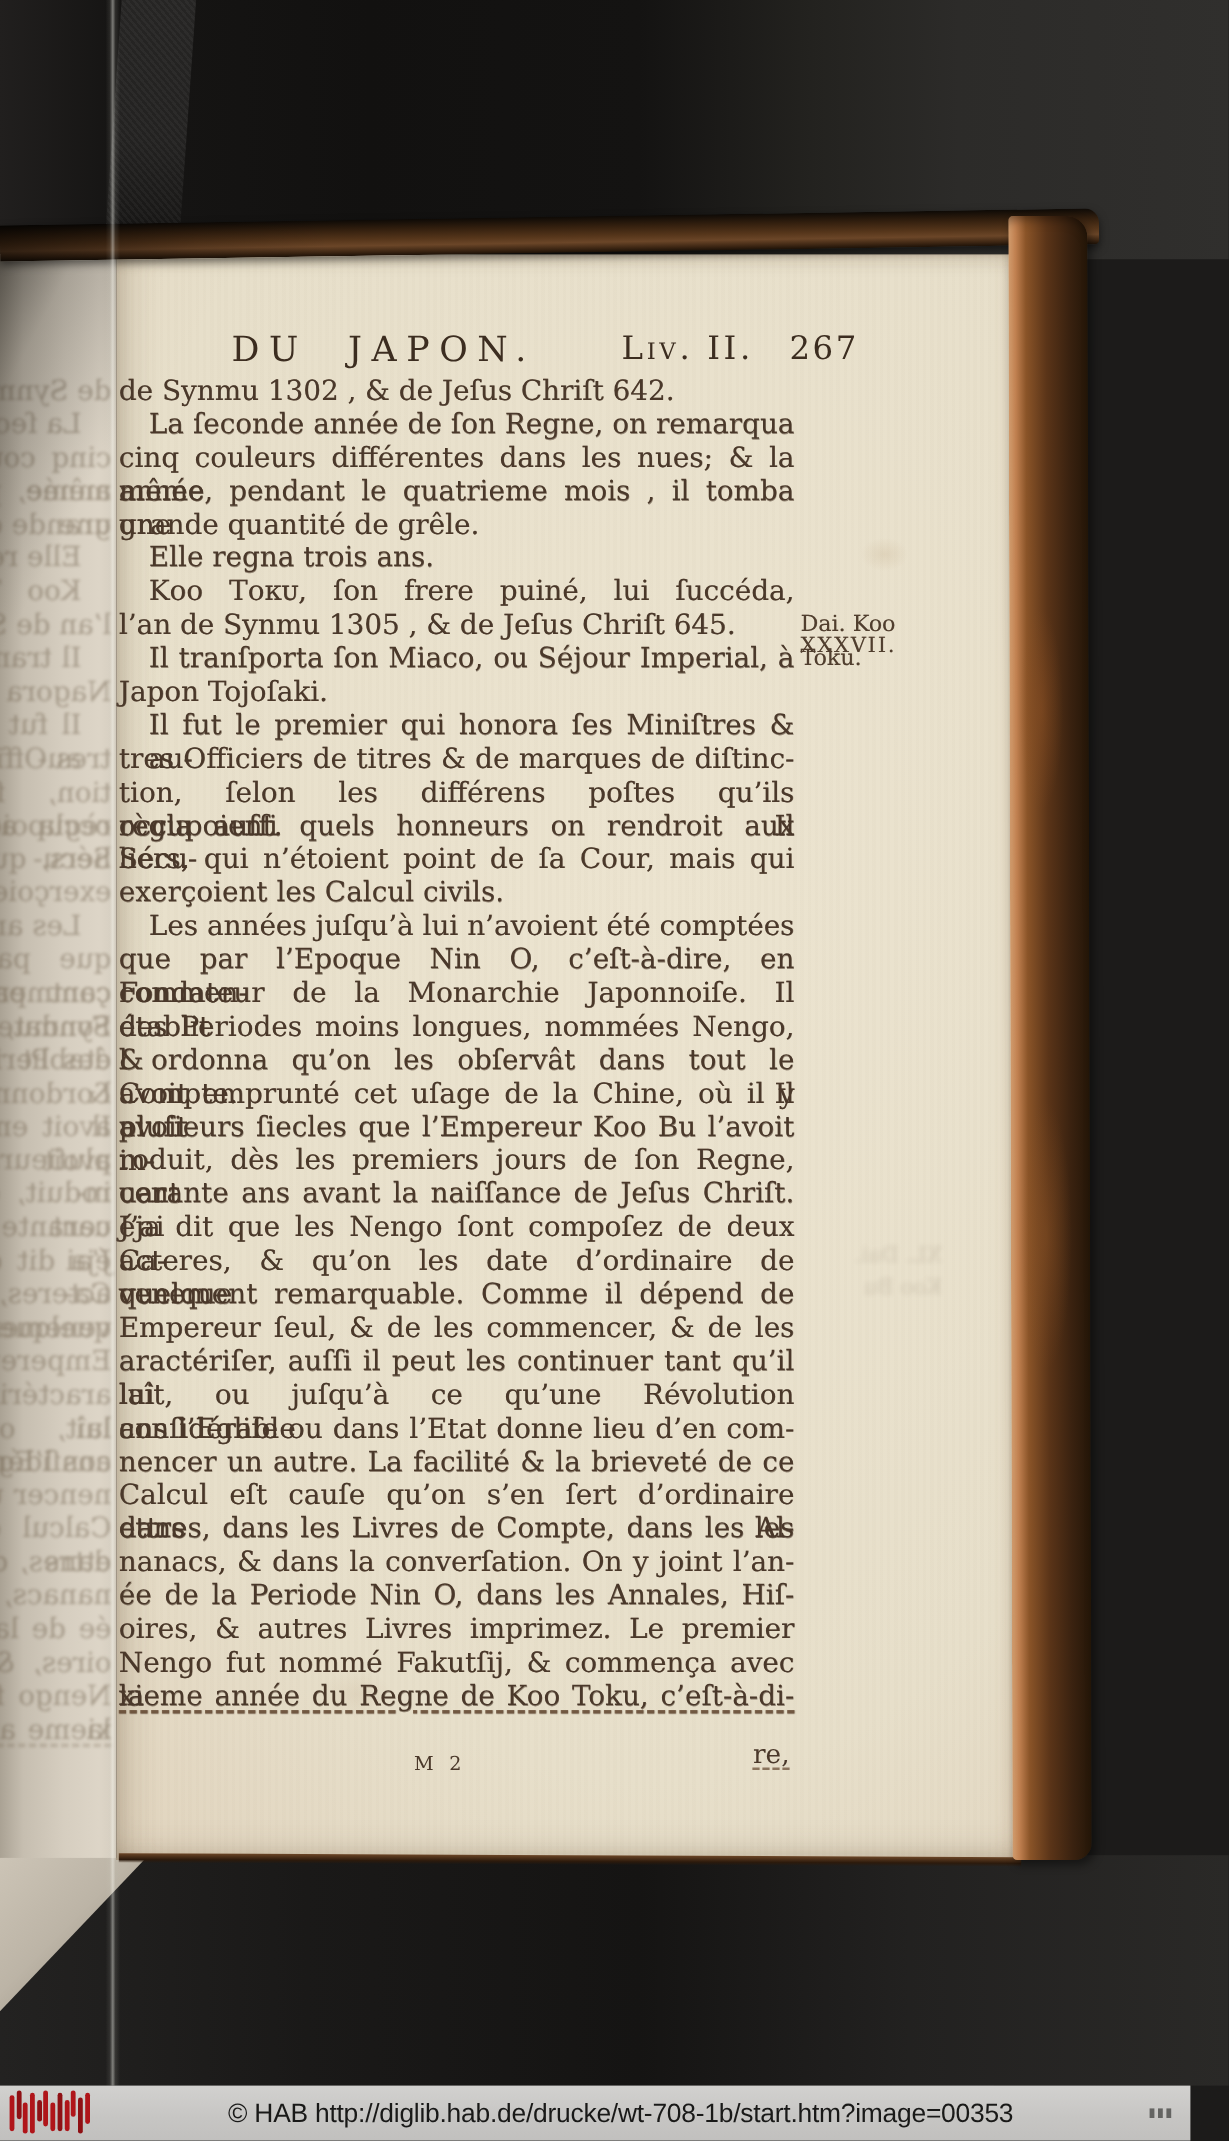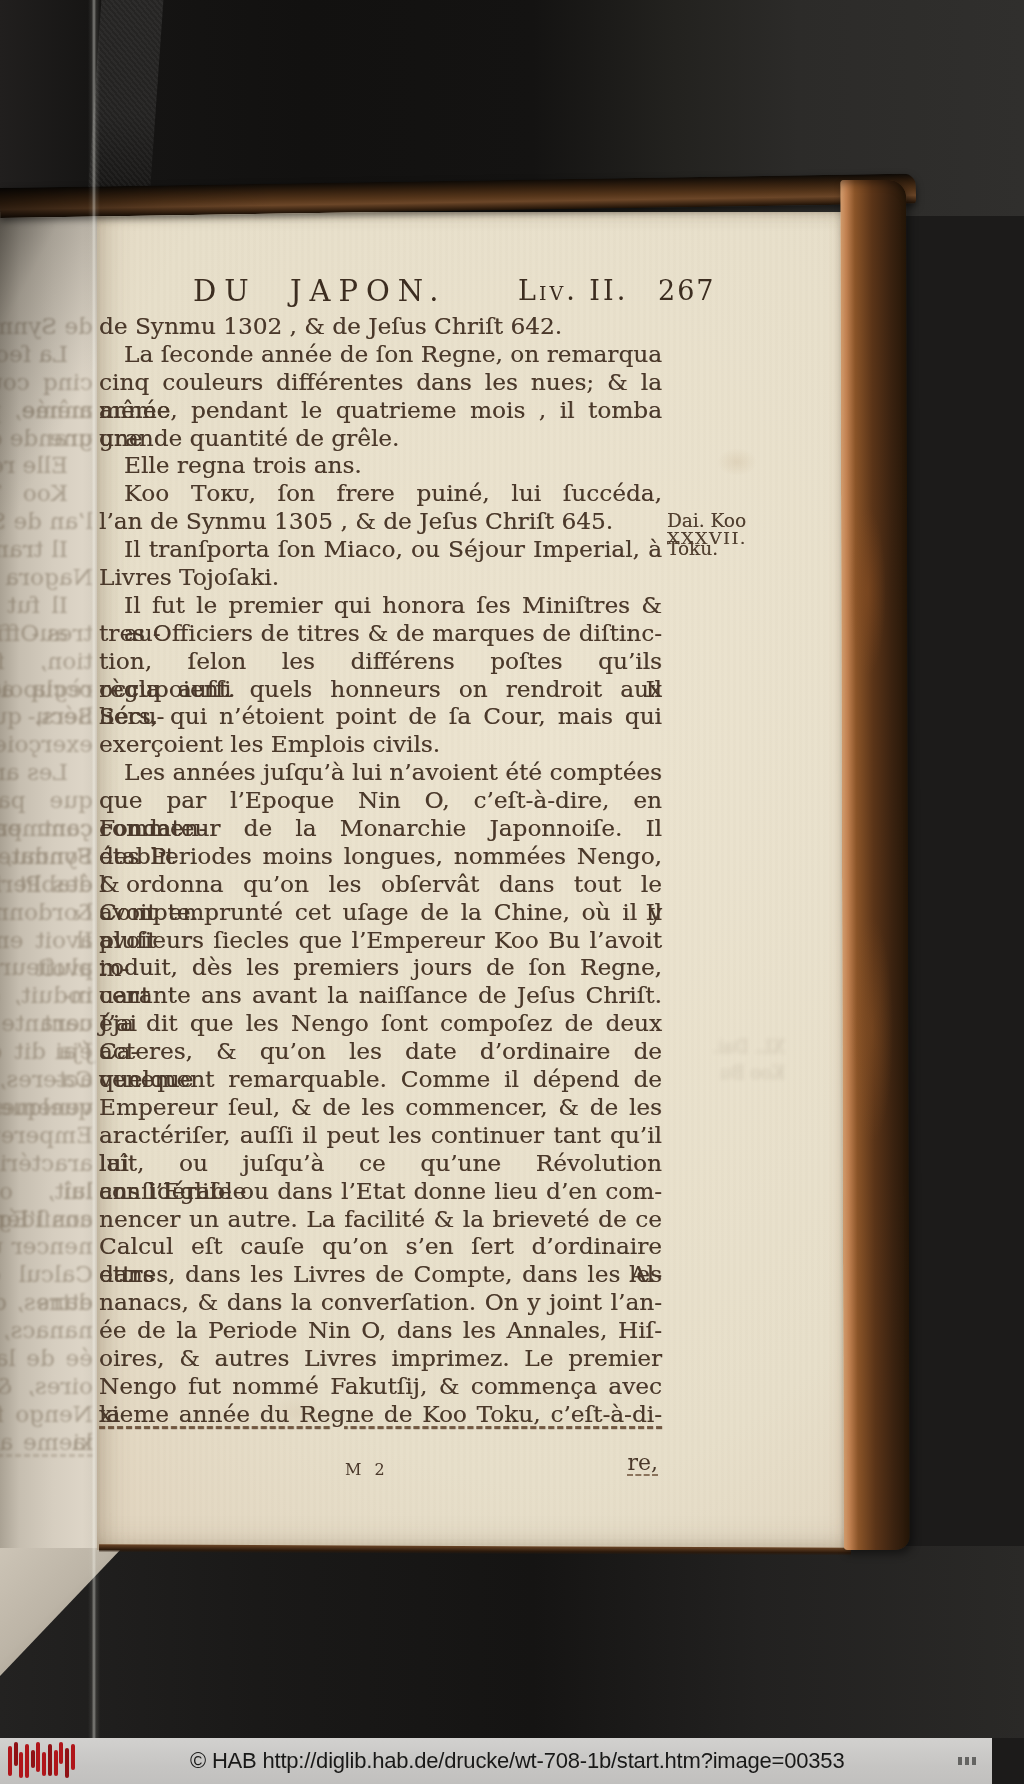--- a/index.html
+++ b/index.html
@@ -186,27 +186,27 @@
         <div class="text-column" id="text-column">
             <div class="line">de Synmu 1302 , &amp; de Jeſus Chriſt 642.</div>
             <div class="line j ind">La ſeconde année de ſon Regne, on remarqua</div>
             <div class="line j">cinq couleurs différentes dans les nues; &amp; la même</div>
             <div class="line j">année, pendant le quatrieme mois , il tomba une</div>
             <div class="line">grande quantité de grêle.</div>
             <div class="line ind">Elle regna trois ans.</div>
             <div class="line j ind">Kᴏᴏ Tᴏᴋᴜ, ſon frere puiné, lui ſuccéda,</div>
             <div class="line">l’an de Synmu 1305 , &amp; de Jeſus Chriſt 645.</div>
             <div class="line j ind">Il tranſporta ſon Miaco, ou Séjour Imperial, à</div>
-            <div class="line">Livres Tojoſaki.</div>
+            <div class="line">Japon Tojoſaki.</div>
             <div class="line j ind">Il fut le premier qui honora ſes Miniſtres &amp; au-</div>
             <div class="line j">tres Officiers de titres &amp; de marques de diſtinc-</div>
             <div class="line j">tion, ſelon les différens poſtes qu’ils occupoient. Il</div>
             <div class="line j">règla auſſi quels honneurs on rendroit aux Sécu-</div>
             <div class="line j">liers, qui n’étoient point de ſa Cour, mais qui</div>
-            <div class="line">exerçoient les Emplois civils.</div>
+            <div class="line">exerçoient les Calcul civils.</div>
             <div class="line j ind">Les années juſqu’à lui n’avoient été comptées</div>
             <div class="line j">que par l’Epoque Nin O, c’eſt-à-dire, en commen-</div>
             <div class="line j">Fondateur de la Monarchie Japonnoiſe. Il établit</div>
             <div class="line j">des Periodes moins longues, nommées Nengo, &amp;</div>
             <div class="line j">l ordonna qu’on les obſervât dans tout le Compte. Il</div>
             <div class="line j">avoit emprunté cet uſage de la Chine, où il y avoit</div>
             <div class="line j">pluſieurs ſiecles que l’Empereur Koo Bu l’avoit in-</div>
             <div class="line j">roduit, dès les premiers jours de ſon Regne, cent</div>
             <div class="line j">uarante ans avant la naiſſance de Jeſus Chriſt. J’ai</div>
             <div class="line j">éja dit que les Nengo ſont compoſez de deux Ca-</div>

